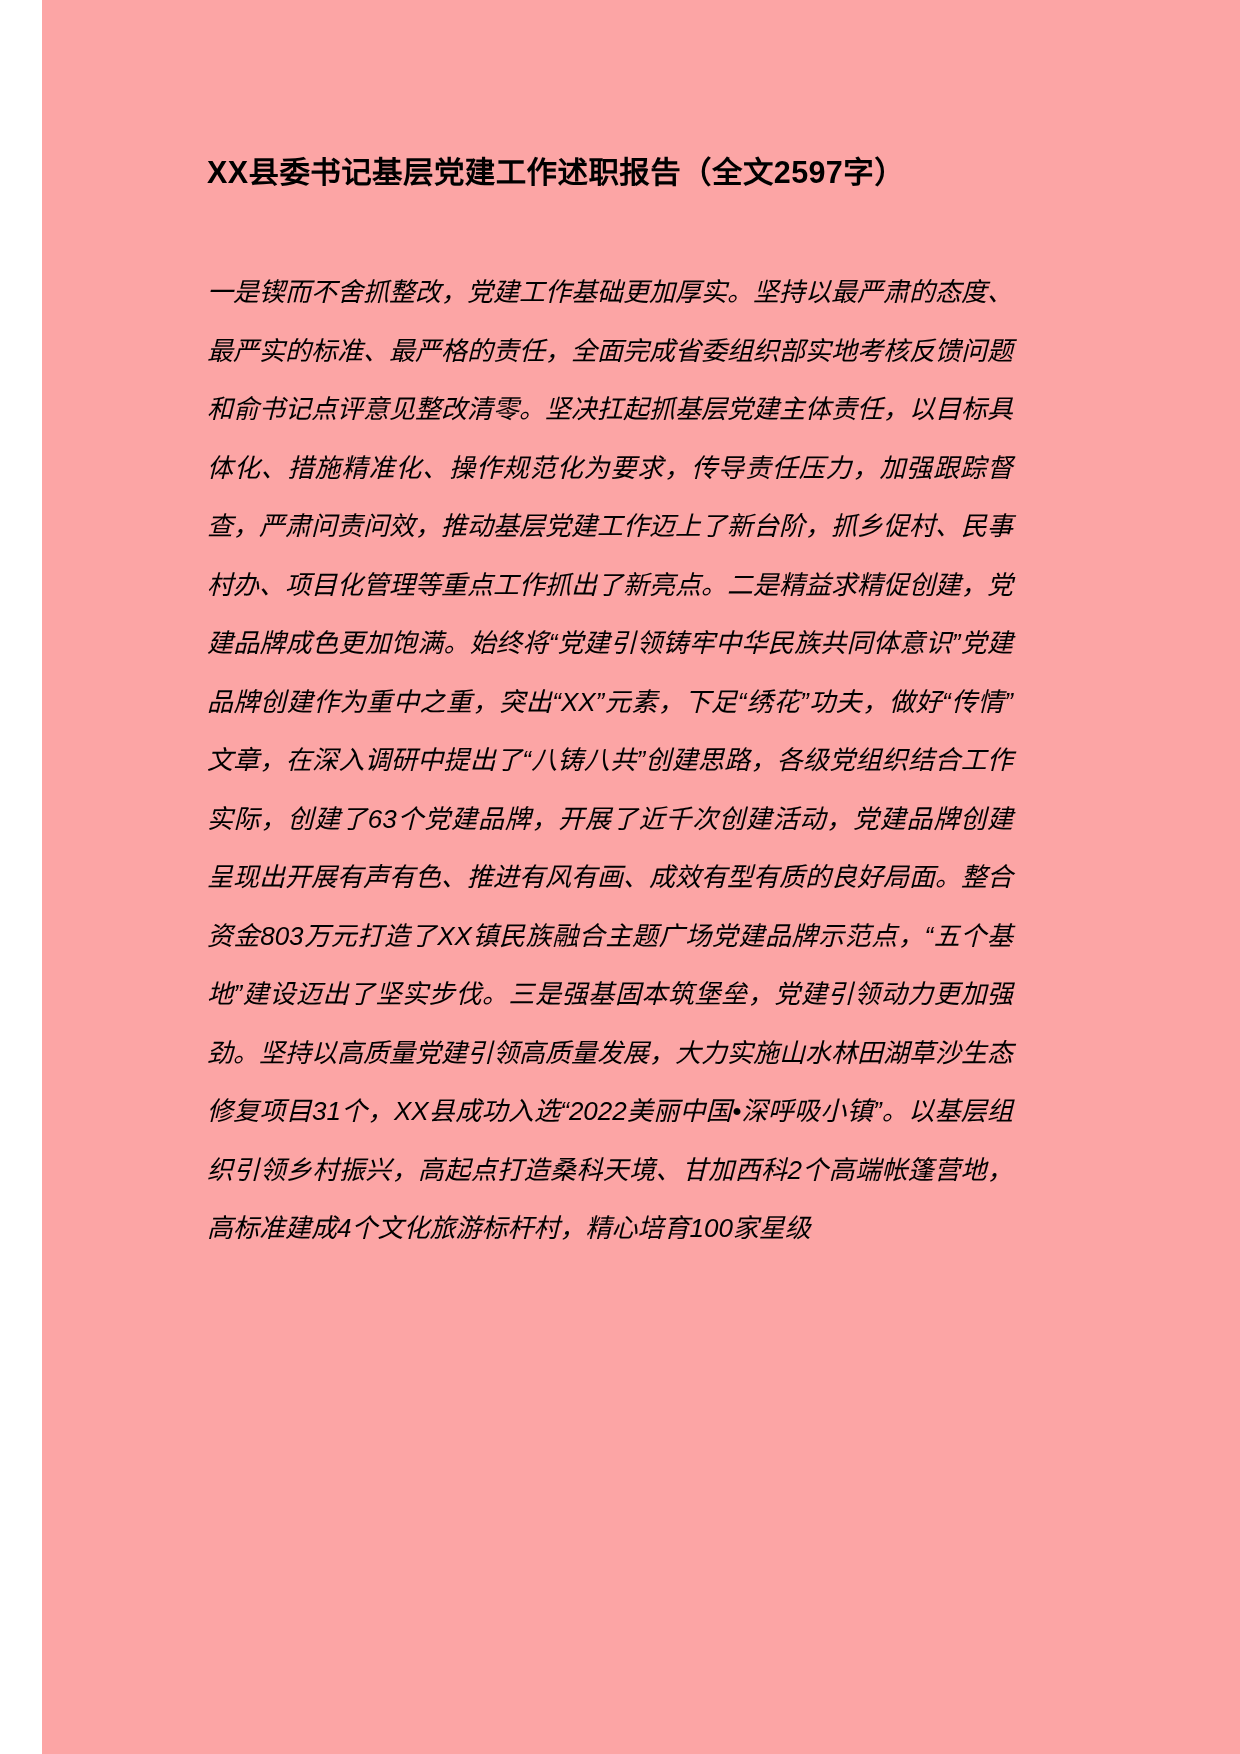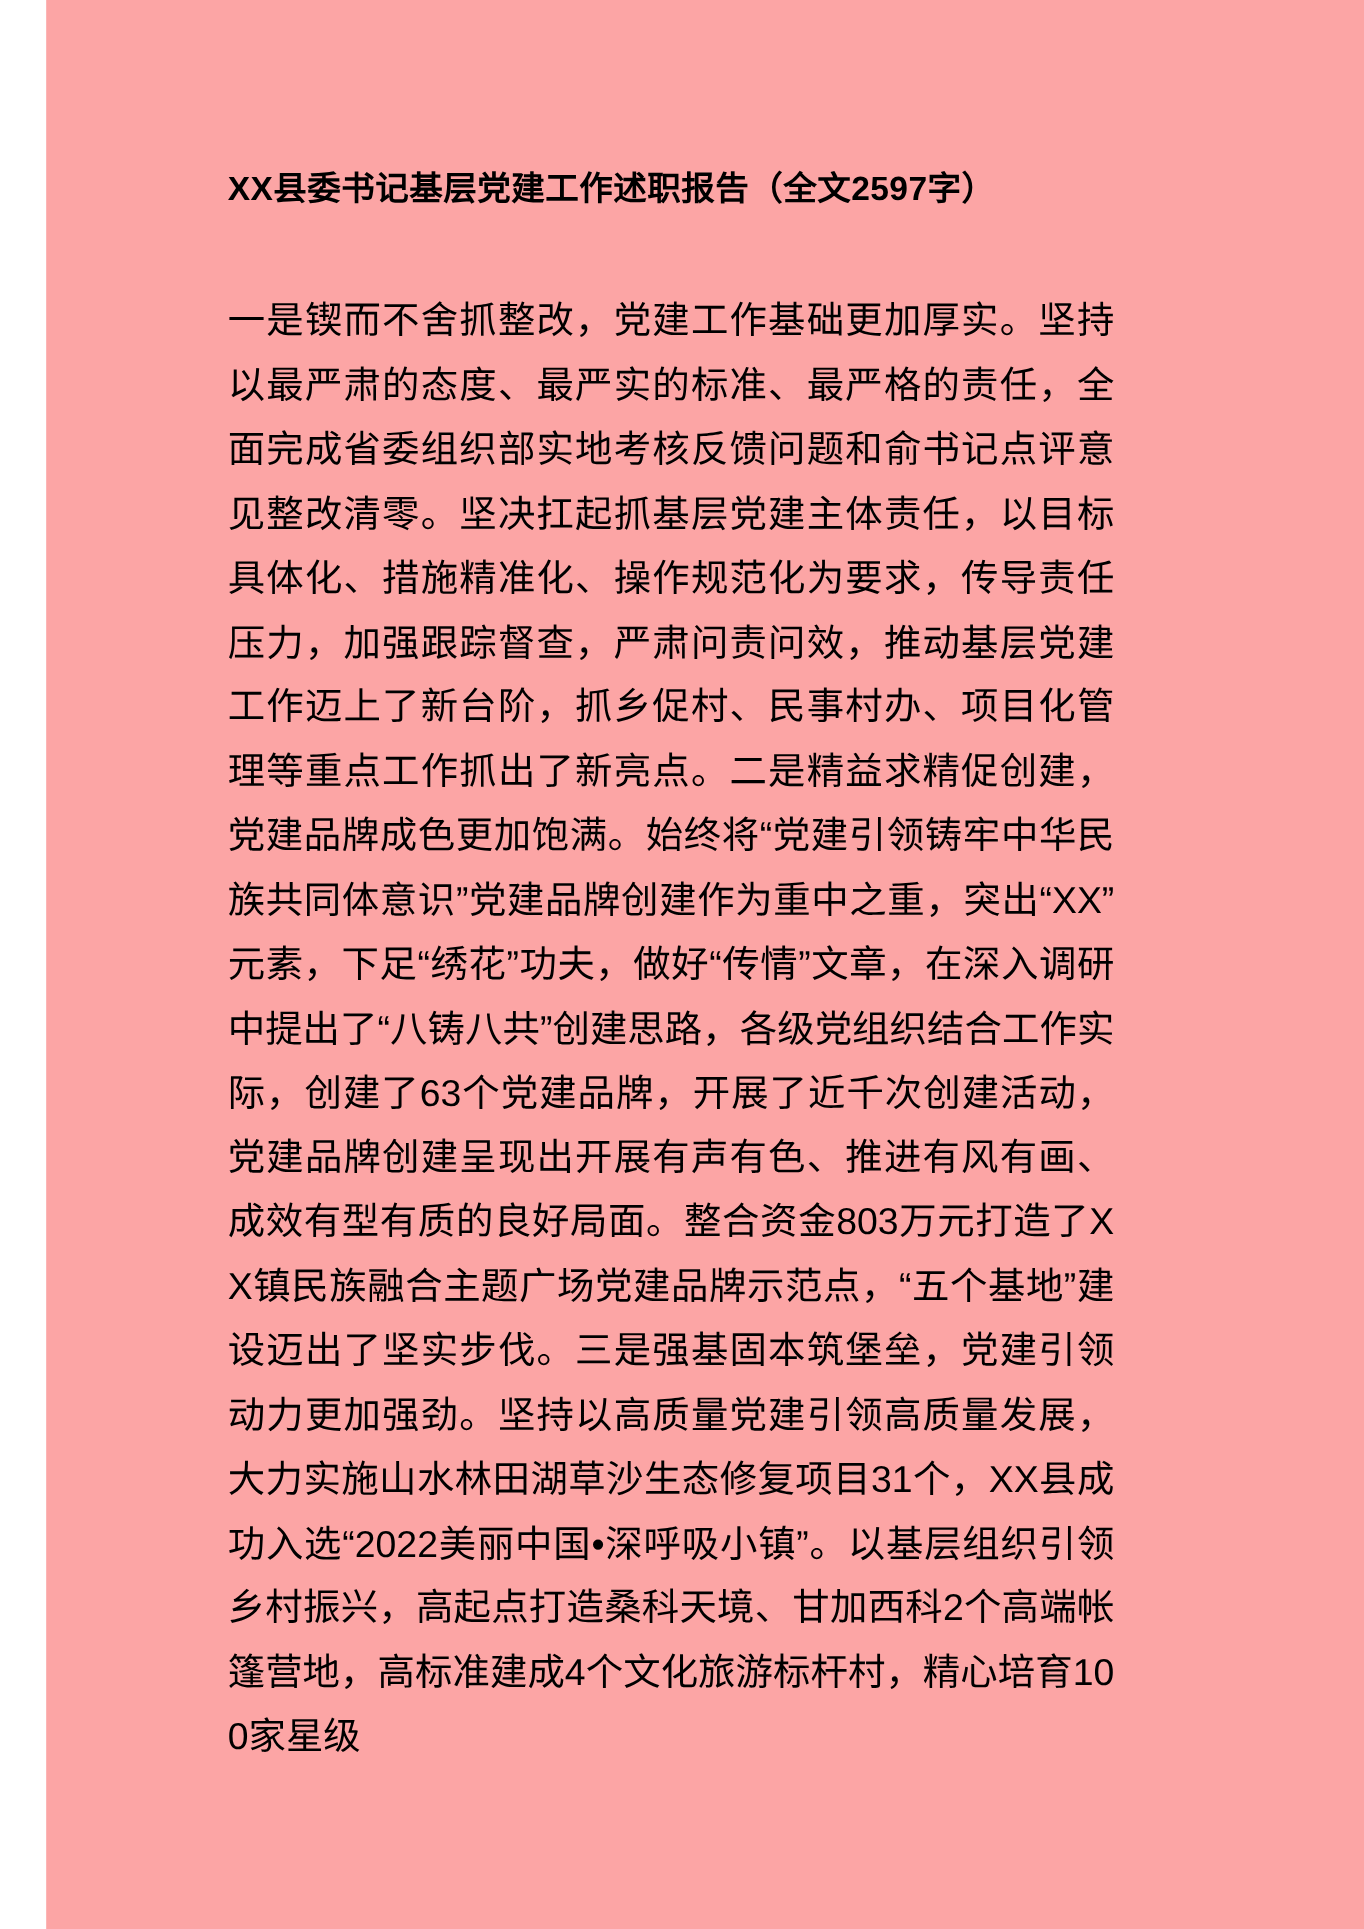--- a/index.html
+++ b/index.html
@@ -47,29 +47,30 @@
   .section-heading {
     font-size: 25px;
     font-weight: 400;
     line-height: 1.4;
     margin: 0;
     padding-top: 66px;
     text-align: left;
   }
 
   .body-paragraph {
-    font-size: 34px;
+    font-size: 26px;
     font-weight: 400;
     line-height: 58.5px;
     margin: 0;
     padding-top: 70px;
     text-align: justify;
     text-justify: inter-character;
     text-align-last: left;
     word-break: break-all;
+    font-style: italic;
   }
 </style>
 </head>
 <body>
 
 <div class="page">
   <div class="content">
 
     <h1 class="doc-title">XX县委书记基层党建工作述职报告（全文2597字）</h1>
 

